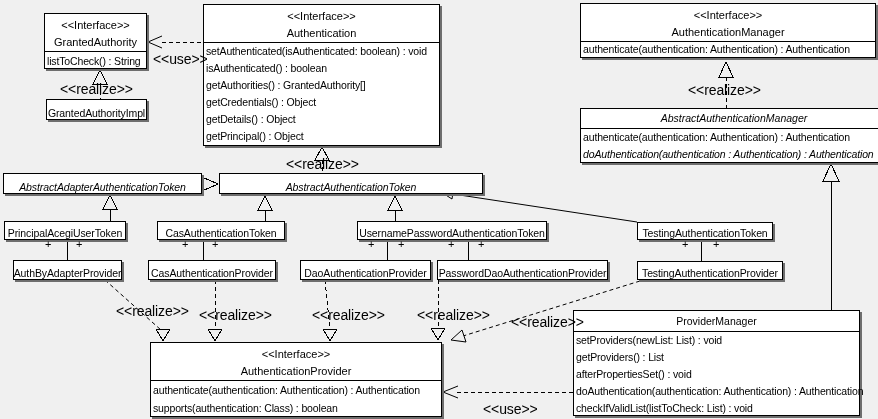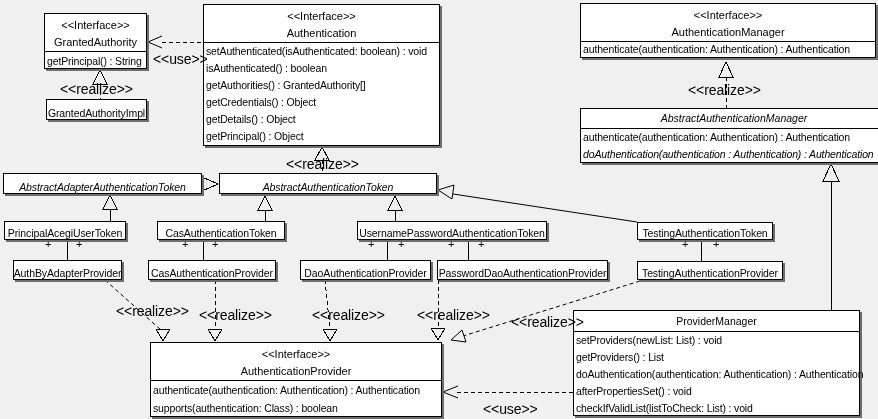--- a/index.html
+++ b/index.html
@@ -89,21 +89,21 @@
       <polyline points="458,386 443,392 458,398" shape-rendering="auto"></polyline>
     </g>
   </svg>
 
   <div class="uml-box" style="left:44px; top:13px; width:103px; height:56px">
     <div class="hdr">
       <div class="stereo">&lt;&lt;Interface&gt;&gt;</div>
       <div class="cname">GrantedAuthority</div>
     </div>
     <div class="methods">
-      <div class="m m18">getPrincipal() : String</div>
+      <div class="m m18">listToCheck() : String</div>
     </div>
   </div>
 
   <div class="uml-box name-only" style="left:46px; top:99px; width:101px; height:21px">
     <span>GrantedAuthorityImpl</span>
   </div>
 
   <div class="uml-box" style="left:203px; top:4px; width:237px; height:142px">
     <div class="hdr">
       <div class="stereo">&lt;&lt;Interface&gt;&gt;</div>
@@ -134,21 +134,21 @@
     <div class="methods">
       <div class="m">authenticate(authentication: Authentication) : Authentication</div>
       <div class="m italic">doAuthentication(authentication : Authentication) : Authentication</div>
     </div>
   </div>
 
   <div class="uml-box name-only italic" style="left:3px; top:173px; width:199px; height:21px">
     <span>AbstractAdapterAuthenticationToken</span>
   </div>
 
-  <div class="uml-box name-only italic" style="left:219px; top:173px; width:218px; height:21px">
+  <div class="uml-box name-only italic" style="left:219px; top:173px; width:264px; height:21px">
     <span>AbstractAuthenticationToken</span>
   </div>
 
   <div class="uml-box name-only" style="left:4px; top:221px; width:122px; height:19px">
     <span>PrincipalAcegiUserToken</span>
   </div>
 
   <div class="uml-box name-only" style="left:157px; top:221px; width:128px; height:19px">
     <span>CasAuthenticationToken</span>
   </div>
@@ -190,22 +190,22 @@
       <div class="m m18">authenticate(authentication: Authentication) : Authentication</div>
       <div class="m m18">supports(authentication: Class) : boolean</div>
     </div>
   </div>
 
   <div class="uml-box" style="left:573px; top:310px; width:287px; height:106px">
     <div class="title-row" style="line-height:20px">ProviderManager</div>
     <div class="methods">
       <div class="m">setProviders(newList: List) : void</div>
       <div class="m">getProviders() : List</div>
+      <div class="m">afterPropertiesSet() : void</div>
       <div class="m">doAuthentication(authentication: Authentication) : Authentication</div>
-      <div class="m">afterPropertiesSet() : void</div>
       <div class="m">checkIfValidList(listToCheck: List) : void</div>
     </div>
   </div>
 
   <span class="elabel" style="left:153px; top:51px">&lt;&lt;use&gt;&gt;</span>
   <span class="elabel" style="left:60px;  top:81px">&lt;&lt;realize&gt;&gt;</span>
   <span class="elabel" style="left:286px; top:156px">&lt;&lt;realize&gt;&gt;</span>
   <span class="elabel" style="left:688px; top:82px">&lt;&lt;realize&gt;&gt;</span>
   <span class="elabel" style="left:116px; top:303px">&lt;&lt;realize&gt;&gt;</span>
   <span class="elabel" style="left:199px; top:307px">&lt;&lt;realize&gt;&gt;</span>

